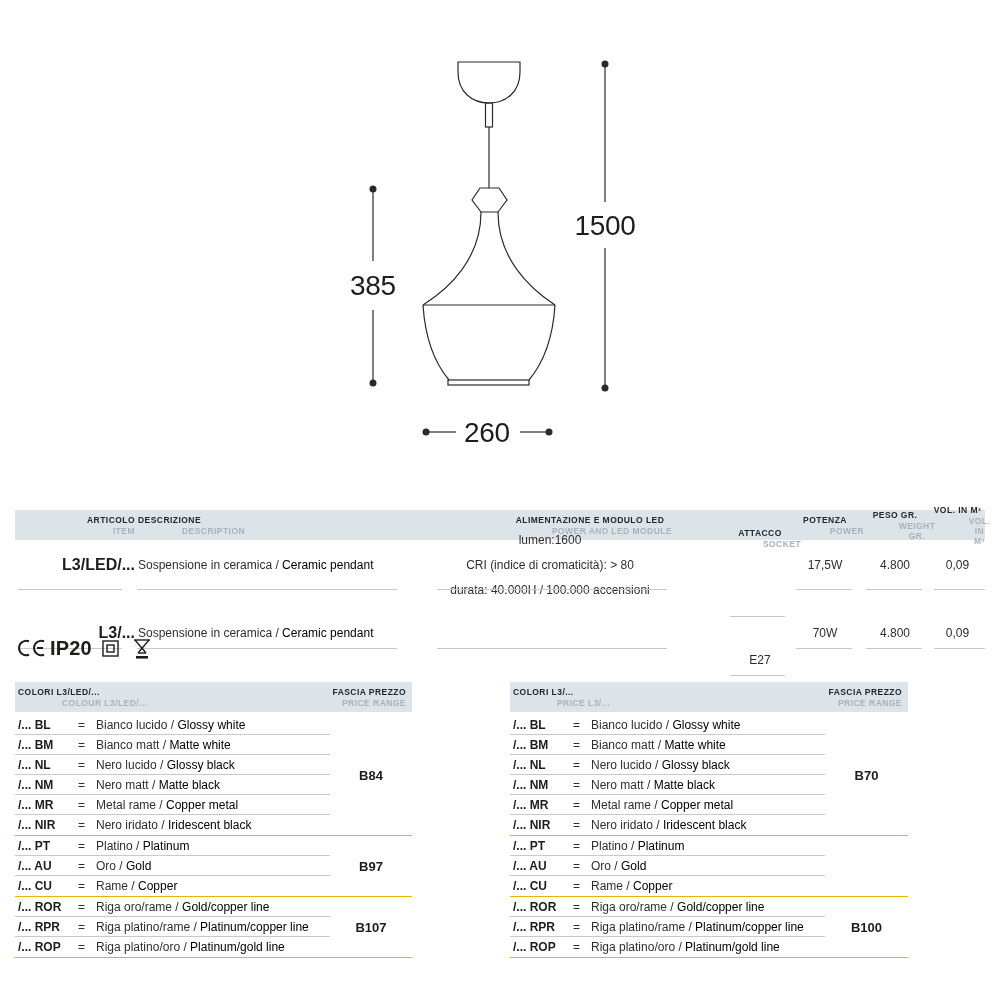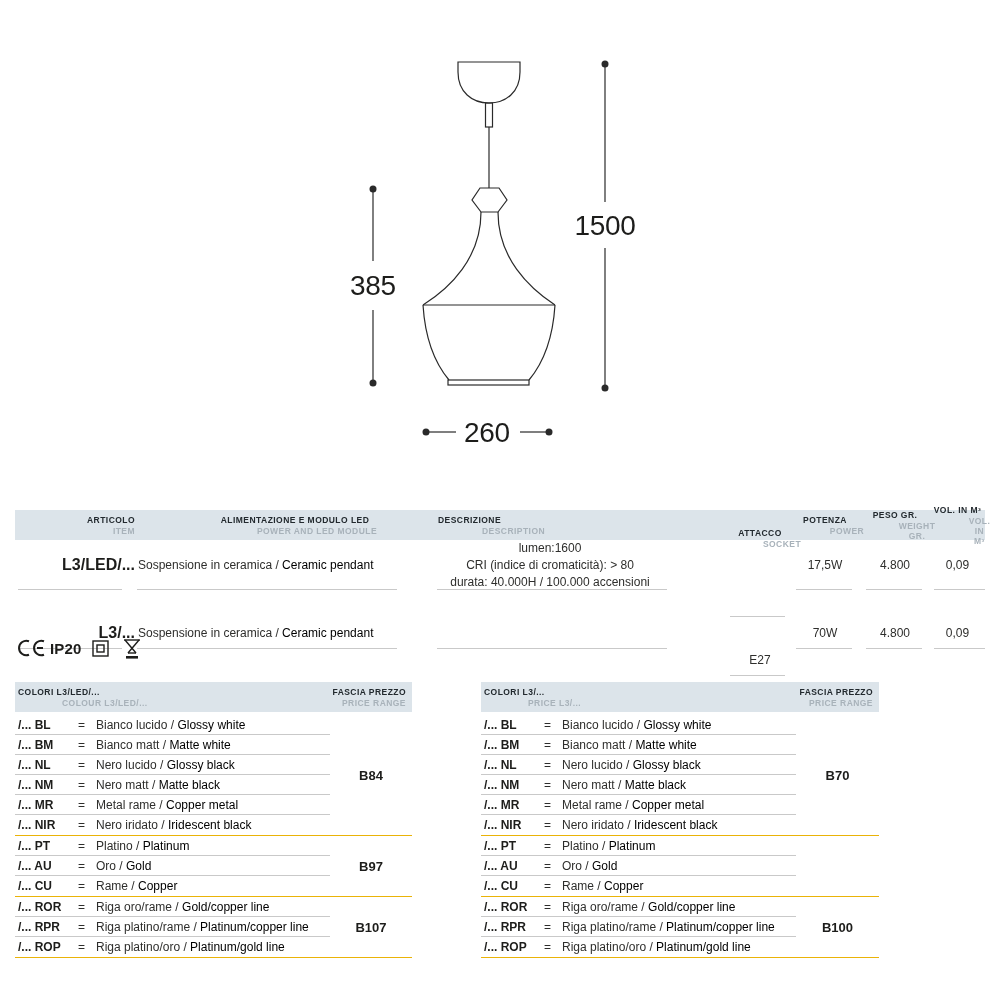--- a/index.html
+++ b/index.html
@@ -22,35 +22,35 @@
   .c1{width:120px;align-items:flex-end;} .c2{width:295px;} .c3{width:300px;}
   .c4{width:60px;margin-top:27px;} .c5{width:70px;} .c6{width:70px;} .c7{width:55px;}
   .al{text-align:left;padding-left:3px;}
   .ac{text-align:center;align-items:center;}
   .band .c3{padding-left:20px;}
   .cell{position:relative;display:flex;flex-direction:column;justify-content:center;box-sizing:border-box;font-size:12px;color:#2e2e2c;}
   .r1 .cell{height:50px;} .r2 .cell{height:32px;}
   .cell .u{position:absolute;bottom:0;height:1px;background:#c9c9c9;}
   .c1 .u{left:3px;right:13px;} .c2 .u{left:2px;right:33px;} .c3 .u{left:7px;right:63px;}
   .c4 .u{left:0;right:5px;} .c5 .u{left:6px;right:8px;} .c6 .u{left:6px;right:8px;} .c7 .u{left:4px;right:0;}
-  .cell.c3{padding-right:60px;text-align:center;}
+  .cell.c3{padding-right:60px;text-align:center;gap:8px;}
   .cell.c4,.cell.c5,.cell.c6,.cell.c7{text-align:center;}
   .item-code{font-weight:bold;font-size:16px;color:#1d1d1b;}
   .gray{color:#000000;}
   .ledline{line-height:17px;white-space:nowrap;}
 
   
   #certs{position:absolute;left:15px;top:636px;height:24px;display:flex;align-items:center;}
   #certs svg{display:block;}
-  .ip20{font-size:15px;font-weight:bold;letter-spacing:.2px;color:#1d1d1b;margin:0 10px 0 4px;}
+  .ip20{font-size:20px;font-weight:bold;letter-spacing:.2px;color:#1d1d1b;margin:0 10px 0 4px;}
 
   
   .ctable{position:absolute;top:682px;}
   #ctable-led{left:15px;width:397px;}
-  #ctable-std{left:481px;width:398px;}
+  #ctable-std{left:510px;width:398px;}
   .ctable .band{justify-content:space-between;padding:0 6px 0 3px;}
   .ctable .groups{margin-top:3px;}
   .cgroup{display:flex;border-bottom:1px solid #eab308;}
   .rows-col{width:315px;}
   .price-col{flex:1;display:flex;align-items:center;justify-content:center;font-size:13px;font-weight:bold;color:#1d1d1b;}
   .crow{height:20px;display:flex;align-items:center;box-sizing:border-box;border-bottom:1px solid #c9c9c9;padding-left:3px;font-size:12px;}
   .crow:last-child{border-bottom:none;}
   .code{width:60px;font-weight:bold;color:#1d1d1b;white-space:nowrap;}
   .eq{width:18px;color:#2e2e2c;}
   .nm{white-space:nowrap;color:#2e2e2c;}
@@ -105,27 +105,27 @@
     </g>
     <text class="dim-text" x="157" y="412" text-anchor="middle">260</text>
   </svg>
 
   <div id="spec">
     <div class="band srow">
       <div class="hcol c1 al">
         <span class="t">ARTICOLO</span>
         <span class="s">ITEM</span>
       </div>
+      <div class="hcol c2 al">
+        <span class="t">DESCRIZIONE</span>
+        <span class="s">DESCRIPTION</span>
+      </div>
       <div class="hcol c3 ac">
         <span class="t">ALIMENTAZIONE E MODULO LED</span>
         <span class="s">POWER AND LED MODULE</span>
-      </div>
-      <div class="hcol c2 al">
-        <span class="t">DESCRIZIONE</span>
-        <span class="s">DESCRIPTION</span>
       </div>
       <div class="hcol c4 ac">
         <span class="t">ATTACCO</span>
         <span class="s">SOCKET</span>
       </div>
       <div class="hcol c5 ac">
         <span class="t">POTENZA</span>
         <span class="s">POWER</span>
       </div>
       <div class="hcol c6 ac">

